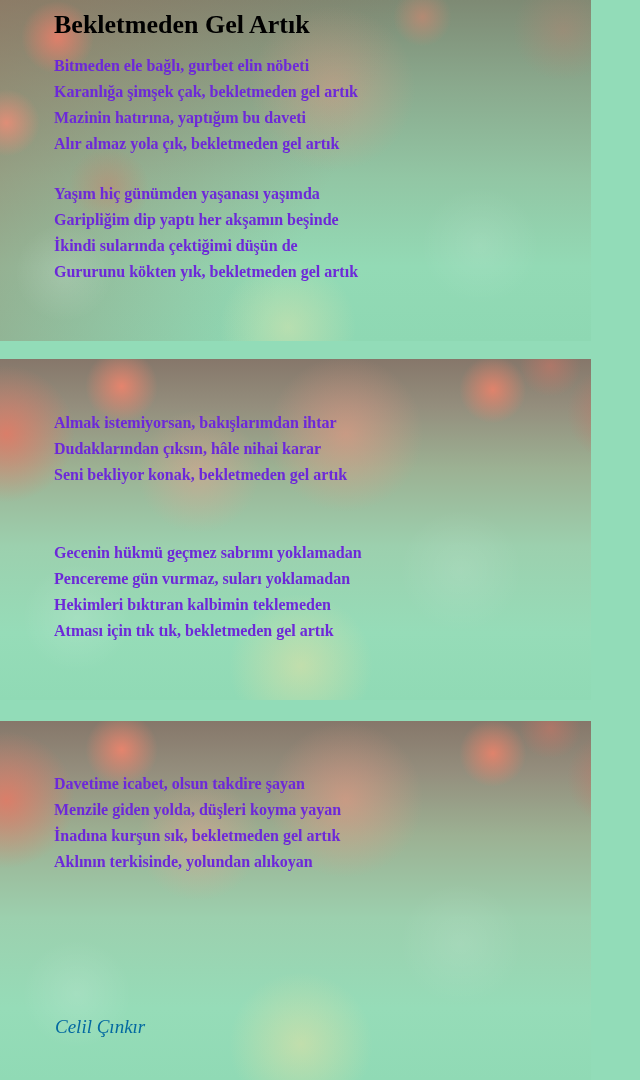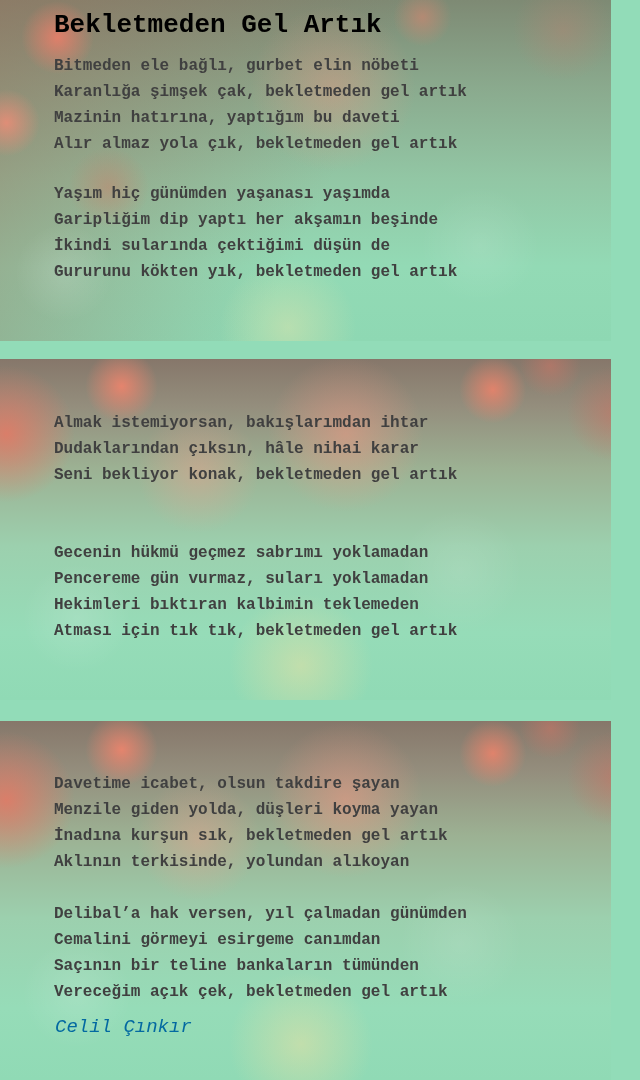--- a/index.html
+++ b/index.html
@@ -6,22 +6,21 @@
     margin: 0;
     padding: 0;
     background: #92dcb8;
   }
   .page {
     position: relative;
     width: 591px;
     height: 1080px;
     overflow: hidden;
     background: #92dcb8;
-    font-family: Liberation Mono, monospace;
-    padding-left: 20px;
+    font-family: Liberation Serif, serif;
   }
   
   .panel {
     position: absolute;
     left: 0;
     width: 640px;
   }
   .panel-a {
     top: 0;
     height: 341px;
@@ -67,21 +66,21 @@
     color: #000000;
     letter-spacing: 0;
   }
   .stanza {
     position: absolute;
     left: 54px;
   }
   .line {
     font-size: 16px;
     font-weight: bold;
-    color: #404040;
+    color: #6d28d9;
     line-height: 26px;
     white-space: nowrap;
   }
   .s1 { top: 53px; }
   .s2 { top: 181px; }
   .s3 { top: 410px; }
   .s4 { top: 540px; }
   .s5 { top: 771px; }
   .s6 { top: 901px; }
   .author {
@@ -132,22 +131,16 @@
     <div class="line">Atması için tık tık, bekletmeden gel artık</div>
   </div>
 
   <div class="stanza s5">
     <div class="line">Davetime icabet, olsun takdire şayan</div>
     <div class="line">Menzile giden yolda, düşleri koyma yayan</div>
     <div class="line">İnadına kurşun sık, bekletmeden gel artık</div>
     <div class="line">Aklının terkisinde, yolundan alıkoyan</div>
   </div>
 
-  <div class="stanza s6">
-    <div class="line">Delibal’a hak versen, yıl çalmadan günümden</div>
-    <div class="line">Cemalini görmeyi esirgeme canımdan</div>
-    <div class="line">Saçının bir teline bankaların tümünden</div>
-    <div class="line">Vereceğim açık çek, bekletmeden gel artık</div>
-  </div>
 
   <div class="author">Celil Çınkır</div>
 
 </div>
 
 </body></html>

